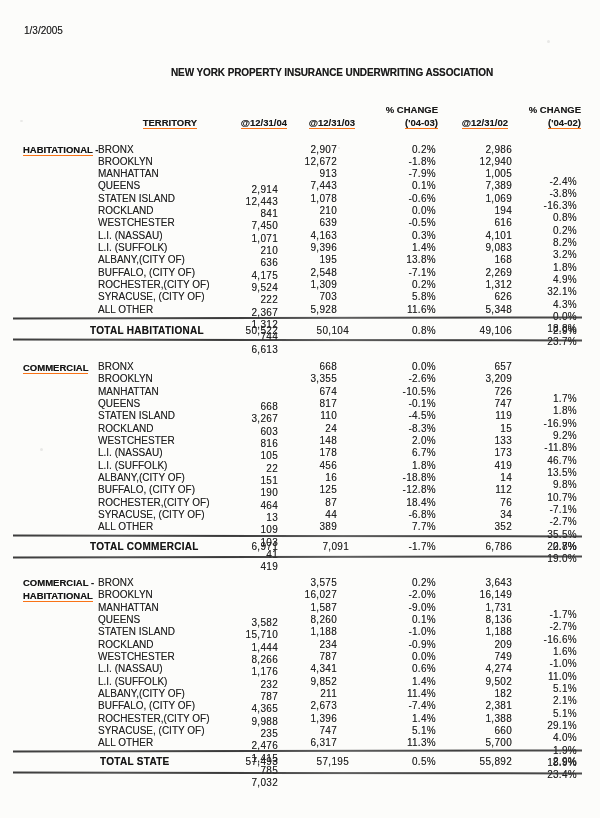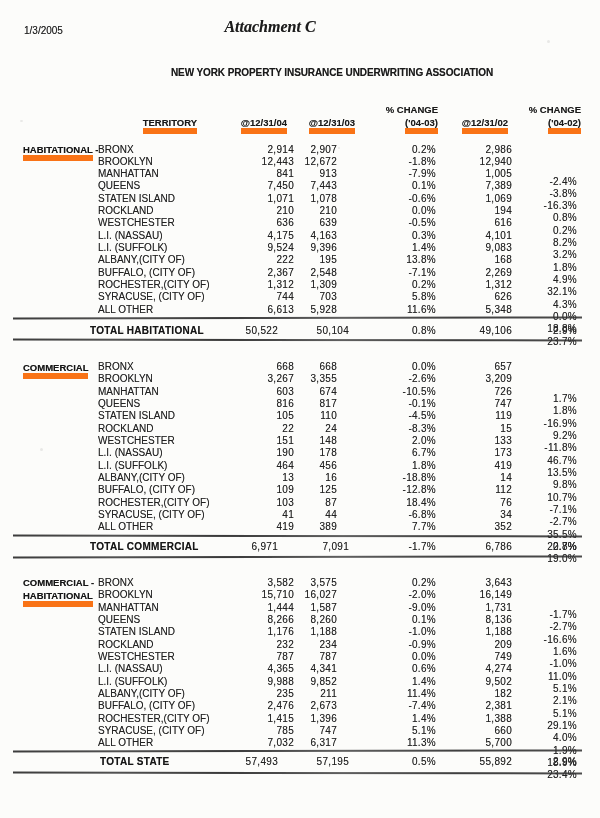--- a/index.html
+++ b/index.html
@@ -13,40 +13,40 @@
   .page *{box-sizing:border-box;}
   .txt{position:absolute;white-space:nowrap;text-shadow:0 0 0.5px rgba(45,45,45,.55);}
   .date{left:24px;top:25px;font-size:10px;}
   .attachment{left:0;top:18px;width:540px;text-align:center;
     font-family:"Liberation Serif","DejaVu Serif",serif;font-style:italic;font-weight:bold;font-size:16px;color:#1c1c1c;}
   .title1{left:0;top:67px;width:592px;text-align:center;font-weight:bold;font-size:10px;letter-spacing:-.1px;color:#1a1a1a;margin-left:36px;}
   .title2{left:0;top:80px;width:600px;text-align:center;font-weight:bold;font-size:10px;white-space:pre;color:#1a1a1a;}
 
   
   .hdr{position:absolute;font-weight:bold;font-size:9.5px;text-align:right;white-space:nowrap;color:#1a1a1a;text-shadow:0 0 .5px rgba(45,45,45,.5);}
-  .u{border-bottom:6px solid #f97316;padding-bottom:0px;}
+  .u{border-bottom:1px solid #f97316;padding-bottom:0px;}
   .hdr-terr{left:117px;top:117px;width:80px;}
   .hdr-c04{left:207px;top:117px;width:80px;}
   .hdr-c03{left:275px;top:117px;width:80px;}
   .hdr-p1t{left:358px;top:104px;width:80px;}
   .hdr-p1b{left:358px;top:117px;width:80px;}
   .hdr-c02{left:428px;top:117px;width:80px;}
   .hdr-p2t{left:501px;top:104px;width:80px;}
   .hdr-p2b{left:501px;top:117px;width:80px;}
 
   
   .rows{position:absolute;left:0;width:600px;}
   .rows-s0{top:143.5px;}
   .rows-s1{top:361px;}
   .rows-s2{top:577px;}
   .trow{position:relative;height:12.33px;}
   .cell{position:absolute;top:0;font-size:10px;line-height:12.33px;white-space:nowrap;text-shadow:0 0 .5px rgba(45,45,45,.5);}
   .ter{left:90px;padding-left:8px;}
   .num{text-align:right;width:100px;letter-spacing:.3px;}
-  .c1{left:194px;} .c2{left:237px;} .c3{left:336px;} .c4{left:412px;} .c5{left:477px;margin-top:32px;}
+  .c1{left:178px;margin-top:40px;} .c2{left:237px;} .c3{left:336px;} .c4{left:412px;} .c5{left:477px;margin-top:32px;}
 
   
   .seclabel{position:absolute;left:23px;font-size:9.5px;font-weight:bold;white-space:nowrap;color:#161616;text-shadow:0 0 .6px rgba(40,40,40,.6);}
   .sl-0{top:144px;} .sl-1{top:361.5px;} .sl-2a{top:577px;} .sl-2b{top:589.5px;}
 
   
   .total-label{position:absolute;font-size:10px;font-weight:bold;letter-spacing:.3px;white-space:nowrap;color:#161616;text-shadow:0 0 .6px rgba(40,40,40,.6);}
   .tnum{position:absolute;font-size:10px;font-weight:normal;text-align:right;width:100px;letter-spacing:.3px;white-space:nowrap;text-shadow:0 0 .5px rgba(45,45,45,.5);}
 
   
@@ -55,21 +55,20 @@
 
   
   .speck{position:absolute;border-radius:50%;background:rgba(60,60,60,.10);}
 </style>
 </head>
 <body>
 
 <div class="page">
 
   <div class="txt date">1/3/2005</div>
-  <div class="txt attachment">Attachment C</div>
   <div class="txt title1">NEW YORK PROPERTY INSURANCE UNDERWRITING ASSOCIATION</div>
 
   <div class="hdr hdr-terr"><span class="u">TERRITORY</span></div>
   <div class="hdr hdr-c04"><span class="u">@12/31/04</span></div>
   <div class="hdr hdr-c03"><span class="u">@12/31/03</span></div>
   <div class="hdr hdr-p1t">% CHANGE</div>
   <div class="hdr hdr-p1b"><span class="u">('04-03)</span></div>
   <div class="hdr hdr-c02"><span class="u">@12/31/02</span></div>
   <div class="hdr hdr-p2t">% CHANGE</div>
   <div class="hdr hdr-p2b"><span class="u">('04-02)</span></div>

